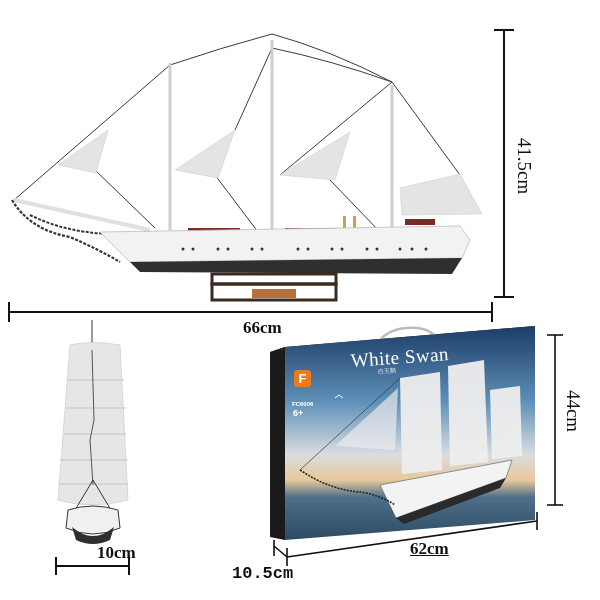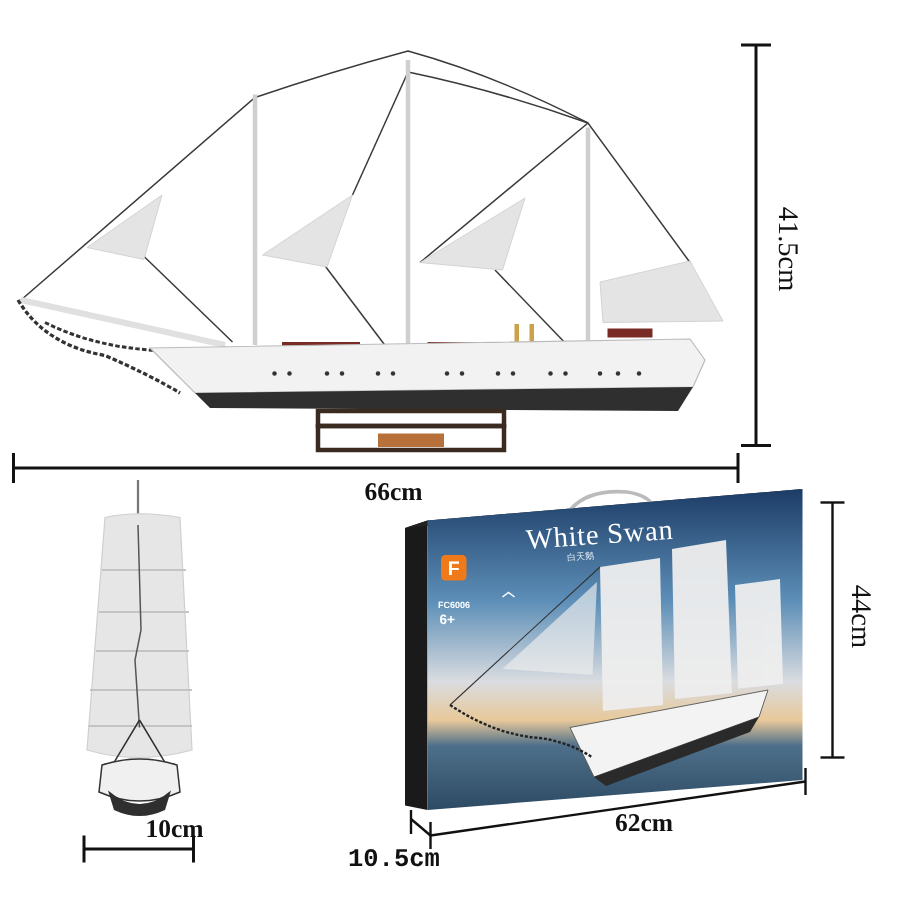--- a/index.html
+++ b/index.html
@@ -176,14 +176,14 @@
 <div class="brand-logo">F</div>
 <div class="box-title">White Swan</div>
 <div class="abs" style="left:378px;top:367px;color:#dfe8f2;font-size:6px;font-family:'DejaVu Sans',sans-serif;transform:rotate(-4deg);">白天鹅</div>
 <div class="box-code">FC6006</div>
 <div class="box-age">6+</div>
 
 <div class="dim-label vert vert-normal" style="left:494px;top:155px;width:60px;text-align:center;">41.5cm</div>
 <div class="dim-label" style="left:243px;top:318px;">66cm</div>
 <div class="dim-label" style="left:66px;top:543px;margin-left:31px;">10cm</div>
 <div class="dim-label vert vert-normal" style="left:548px;top:400px;width:50px;text-align:center;">44cm</div>
-<div class="dim-label" style="left:410px;top:539px;">62cm</div>
+<div class="dim-label" style="left:410px;top:539px;text-decoration:underline;">62cm</div>
 <div class="dim-label" style="left:232px;top:564px;font-family:Liberation Mono, monospace;">10.5cm</div>
 
 </body></html>

